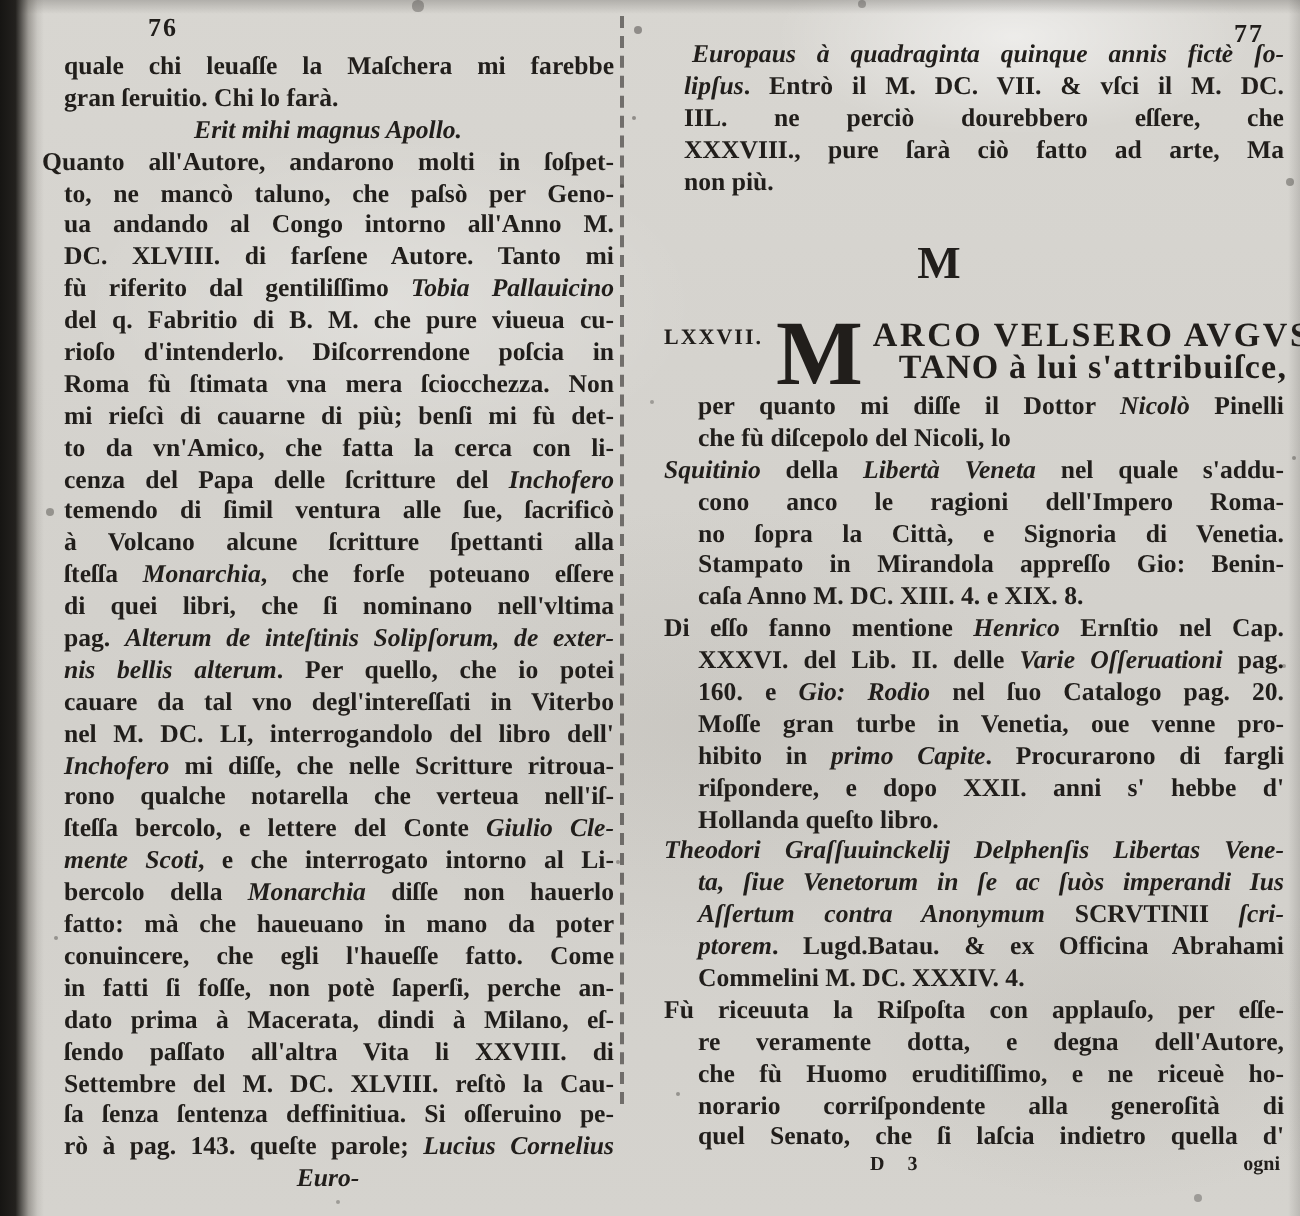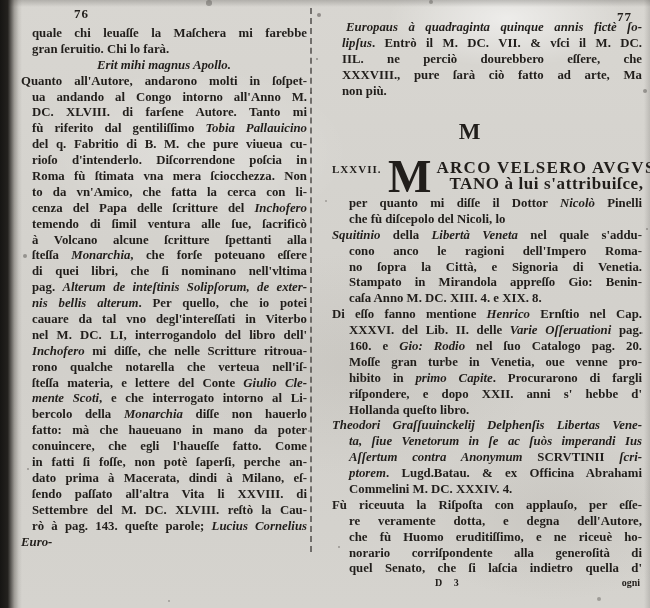--- a/index.html
+++ b/index.html
@@ -39,21 +39,21 @@
   .pn-r{left:617px;top:9px;}
   .col{position:absolute;top:0;height:428px;}
   .col-l{left:21px;width:286px;}
   .col-r{left:332px;width:310px;}
   .lines{position:absolute;left:0;width:100%;}
   #left-lines{top:26px;}
   .tl{height:15.9px;line-height:15.9px;font-size:12.8px;overflow:visible;white-space:normal;}
   .it{font-style:italic;}
   .j{text-align:justify;text-align-last:justify;}
   .c{text-align:center;}
-  .r{text-align:left;}
+  .r{text-align:center;}
   .col-l .in{padding-left:11px;}
   .col-l .out{padding-left:0;}
   .col-r .in{padding-left:17px;}
   .col-r .out{padding-left:0;}
   .grp-top{top:20px;}
   .grp-top .in{padding-left:10px;}
   .grp-top .out{padding-left:14px;}
   .sect-m{position:absolute;top:119px;left:0;width:100%;padding-right:34px;box-sizing:border-box;
     text-align:center;font-size:23px;letter-spacing:1px;}
   .entry{position:absolute;top:158px;left:0;width:100%;display:flex;align-items:flex-start;}
@@ -77,47 +77,50 @@
 
   <div class="pagenum pn-l">76</div>
   <div class="pagenum pn-r">77</div>
 
   <div class="col col-l">
     <div id="left-lines" class="lines">
         <div class="tl in j"><span>quale chi leuaſſe la Maſchera mi farebbe</span></div>
         <div class="tl in"><span>gran ſeruitio. Chi lo farà.</span></div>
         <div class="tl c"><span class="it">Erit mihi magnus Apollo.</span></div>
         <div class="tl out j"><span>Quanto all'Autore, andarono molti in ſoſpet-</span></div>
+        <div class="tl in j"><span>to, ne mancò taluno, che paſsò per Geno-</span></div>
         <div class="tl in j"><span>ua andando al Congo intorno all'Anno M.</span></div>
         <div class="tl in j"><span>DC. XLVIII. di farſene Autore. Tanto mi</span></div>
         <div class="tl in j"><span>fù riferito dal gentiliſſimo </span><span class="it">Tobia Pallauicino</span></div>
         <div class="tl in j"><span>del q. Fabritio di B. M. che pure viueua cu-</span></div>
         <div class="tl in j"><span>rioſo d'intenderlo. Diſcorrendone poſcia in</span></div>
         <div class="tl in j"><span>Roma fù ſtimata vna mera ſciocchezza. Non</span></div>
+        <div class="tl in j"><span>mi rieſcì di cauarne di più; benſi mi fù det-</span></div>
         <div class="tl in j"><span>to da vn'Amico, che fatta la cerca con li-</span></div>
         <div class="tl in j"><span>cenza del Papa delle ſcritture del </span><span class="it">Inchofero</span></div>
         <div class="tl in j"><span>temendo di ſimil ventura alle ſue, ſacrificò</span></div>
         <div class="tl in j"><span>à Volcano alcune ſcritture ſpettanti alla</span></div>
         <div class="tl in j"><span>ſteſſa </span><span class="it">Monarchia</span><span>, che forſe poteuano eſſere</span></div>
         <div class="tl in j"><span>di quei libri, che ſi nominano nell'vltima</span></div>
         <div class="tl in j"><span>pag. </span><span class="it">Alterum de inteſtinis Solipſorum, de exter-</span></div>
         <div class="tl in j"><span class="it">nis bellis alterum</span><span>. Per quello, che io potei</span></div>
         <div class="tl in j"><span>cauare da tal vno degl'intereſſati in Viterbo</span></div>
         <div class="tl in j"><span>nel M. DC. LI, interrogandolo del libro dell'</span></div>
         <div class="tl in j"><span class="it">Inchofero</span><span> mi diſſe, che nelle Scritture ritroua-</span></div>
         <div class="tl in j"><span>rono qualche notarella che verteua nell'iſ-</span></div>
-        <div class="tl in j"><span>ſteſſa materia, e lettere del Conte </span><span class="it">Giulio Cle-</span></div>
+        <div class="tl in j"><span>ſteſſa bercolo, e lettere del Conte </span><span class="it">Giulio Cle-</span></div>
         <div class="tl in j"><span class="it">mente Scoti</span><span>, e che interrogato intorno al Li-</span></div>
         <div class="tl in j"><span>bercolo della </span><span class="it">Monarchia</span><span> diſſe non hauerlo</span></div>
         <div class="tl in j"><span>fatto: mà che haueuano in mano da poter</span></div>
         <div class="tl in j"><span>conuincere, che egli l'haueſſe fatto. Come</span></div>
         <div class="tl in j"><span>in fatti ſi foſſe, non potè ſaperſi, perche an-</span></div>
         <div class="tl in j"><span>dato prima à Macerata, dindi à Milano, eſ-</span></div>
         <div class="tl in j"><span>ſendo paſſato all'altra Vita li XXVIII. di</span></div>
         <div class="tl in j"><span>Settembre del M. DC. XLVIII. reſtò la Cau-</span></div>
+        <div class="tl in j"><span>ſa ſenza ſentenza deffinitiua. Si oſſeruino pe-</span></div>
         <div class="tl in j"><span>rò à pag. 143. queſte parole; </span><span class="it">Lucius Cornelius</span></div>
         <div class="tl r"><span class="it">Euro-</span></div>
       </div>
   </div>
 
   <div class="col col-r">
     <div id="rt-top" class="lines grp-top">
         <div class="tl out j"><span class="it">Europaus à quadraginta quinque annis fictè ſo-</span></div>
         <div class="tl in j"><span class="it">lipſus</span><span>. Entrò il M. DC. VII. &amp; vſci il M. DC.</span></div>
         <div class="tl in j"><span>IIL. ne perciò dourebbero eſſere, che</span></div>

